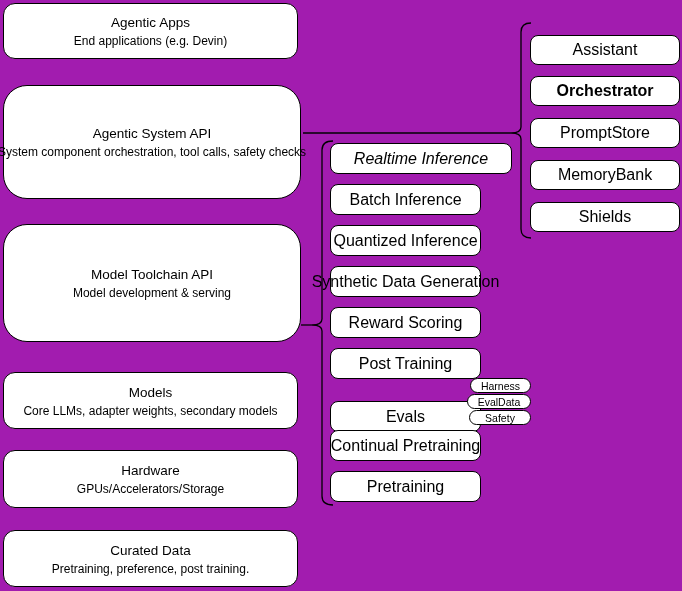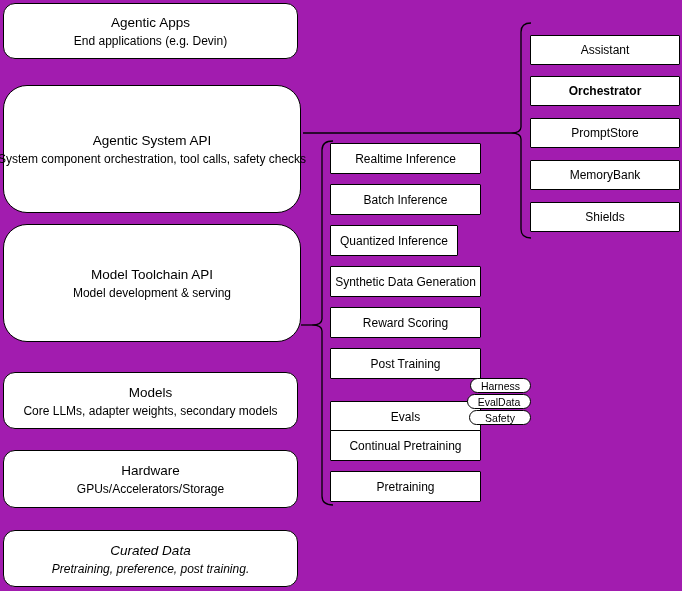--- a/index.html
+++ b/index.html
@@ -44,26 +44,26 @@
     font-size: 12px;
     line-height: 12px;
     white-space: nowrap;
   }
   .r12 { border-radius: 12px; }
   .r24 { border-radius: 24px; }
   .comp {
     position: absolute;
     box-sizing: border-box;
     border: 1.3px solid #000000;
-    border-radius: 1px;
+    border-radius: 8px;
     background: #ffffff;
     display: flex;
     align-items: center;
     justify-content: center;
-    font-size: 12px;
+    font-size: 16px;
     white-space: nowrap;
     z-index: 1;
   }
   .pill {
     position: absolute;
     box-sizing: border-box;
     border: 1.2px solid #000000;
     border-radius: 8px;
     background: #ffffff;
     display: flex;
@@ -88,48 +88,48 @@
     <line x1="301" y1="325" x2="312" y2="325" stroke="#000000" stroke-width="1.3"></line>
 
     <path d="M 333 141 Q 322 141 322 150 L 322 319 Q 322 325 312 325 Q 322 325 322 331 L 322 496 Q 322 505 333 505" fill="none" stroke="#000000" stroke-width="1.3"></path>
   </svg>
 
   <div class="lbox r12" style="left:3px; top:3px; width:295px; height:56px;">
     <div class="title">Agentic Apps</div>
     <div class="subtitle">End applications (e.g. Devin)</div>
   </div>
 
-  <div class="lbox r24" style="left:3px; top:85px; width:298px; height:128px;">
+  <div class="lbox r24" style="left:3px; top:85px; width:298px; height:114px;">
     <div class="title">Agentic System API</div>
     <div class="subtitle">System component orchestration, tool calls, safety checks</div>
   </div>
 
   <div class="lbox r24" style="left:3px; top:224px; width:298px; height:118px;">
     <div class="title">Model Toolchain API</div>
     <div class="subtitle">Model development &amp; serving</div>
   </div>
 
   <div class="lbox r12" style="left:3px; top:372px; width:295px; height:57px;">
     <div class="title">Models</div>
     <div class="subtitle">Core LLMs, adapter weights, secondary models</div>
   </div>
 
   <div class="lbox r12" style="left:3px; top:450px; width:295px; height:58px;">
     <div class="title">Hardware</div>
     <div class="subtitle">GPUs/Accelerators/Storage</div>
   </div>
 
-  <div class="lbox r12" style="left:3px; top:530px; width:295px; height:57px;font-style:italic;">
+  <div class="lbox r12" style="left:3px; top:530px; width:295px; height:57px;">
     <div class="title">Curated Data</div>
     <div class="subtitle">Pretraining, preference, post training.</div>
   </div>
 
-  <div class="comp" style="left:330px; top:143px; width:151px; height:31px;">Realtime Inference</div>
+  <div class="comp" style="left:330px; top:143px; width:182px; height:31px;font-style:italic;">Realtime Inference</div>
   <div class="comp" style="left:330px; top:184px; width:151px; height:31px;">Batch Inference</div>
-  <div class="comp" style="left:330px; top:225px; width:128px; height:31px;">Quantized Inference</div>
+  <div class="comp" style="left:330px; top:225px; width:151px; height:31px;">Quantized Inference</div>
   <div class="comp" style="left:330px; top:307px; width:151px; height:31px;">Reward Scoring</div>
   <div class="comp" style="left:330px; top:266px; width:151px; height:31px;">Synthetic Data Generation</div>
   <div class="comp" style="left:330px; top:348px; width:151px; height:31px;">Post Training</div>
   <div class="comp" style="left:330px; top:389px; width:151px; height:31px;margin-top:12px;">Evals</div>
   <div class="comp" style="left:330px; top:430px; width:151px; height:31px;">Continual Pretraining</div>
   <div class="comp" style="left:330px; top:471px; width:151px; height:31px;text-align:center;">Pretraining</div>
 
   <div class="pill" style="left:470px; top:378px; width:61px; height:15px;">Harness</div>
   <div class="pill" style="left:467px; top:394px; width:64px; height:15px;">EvalData</div>
   <div class="pill" style="left:469px; top:410px; width:62px; height:15px;">Safety</div>

